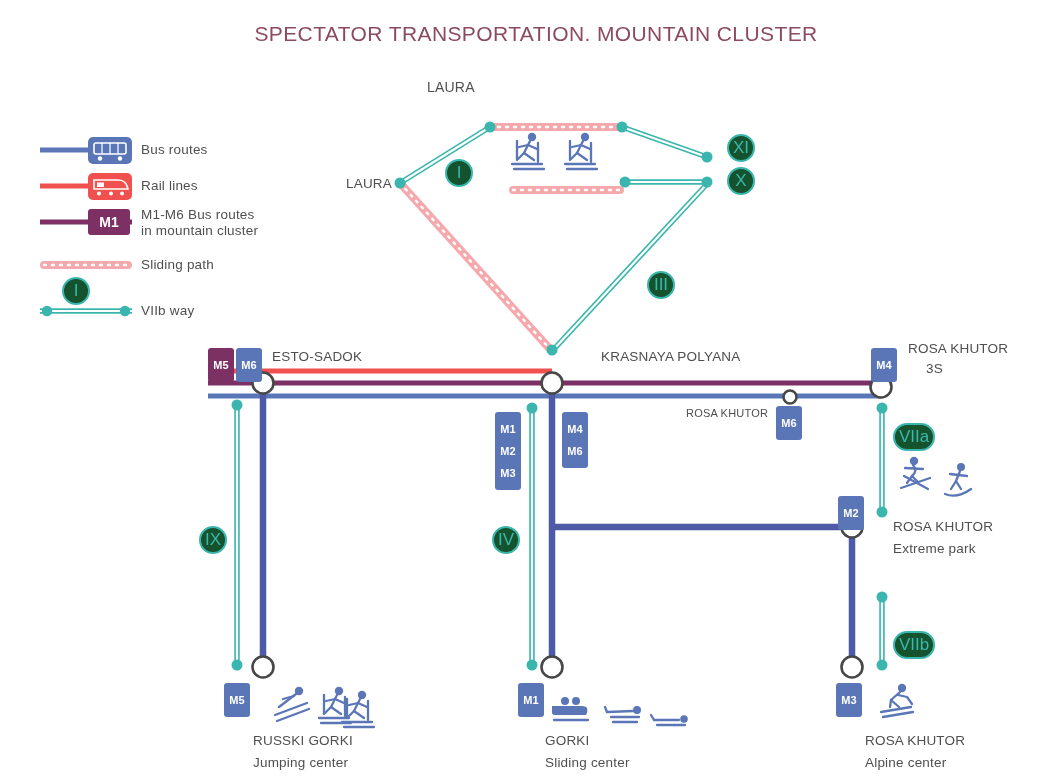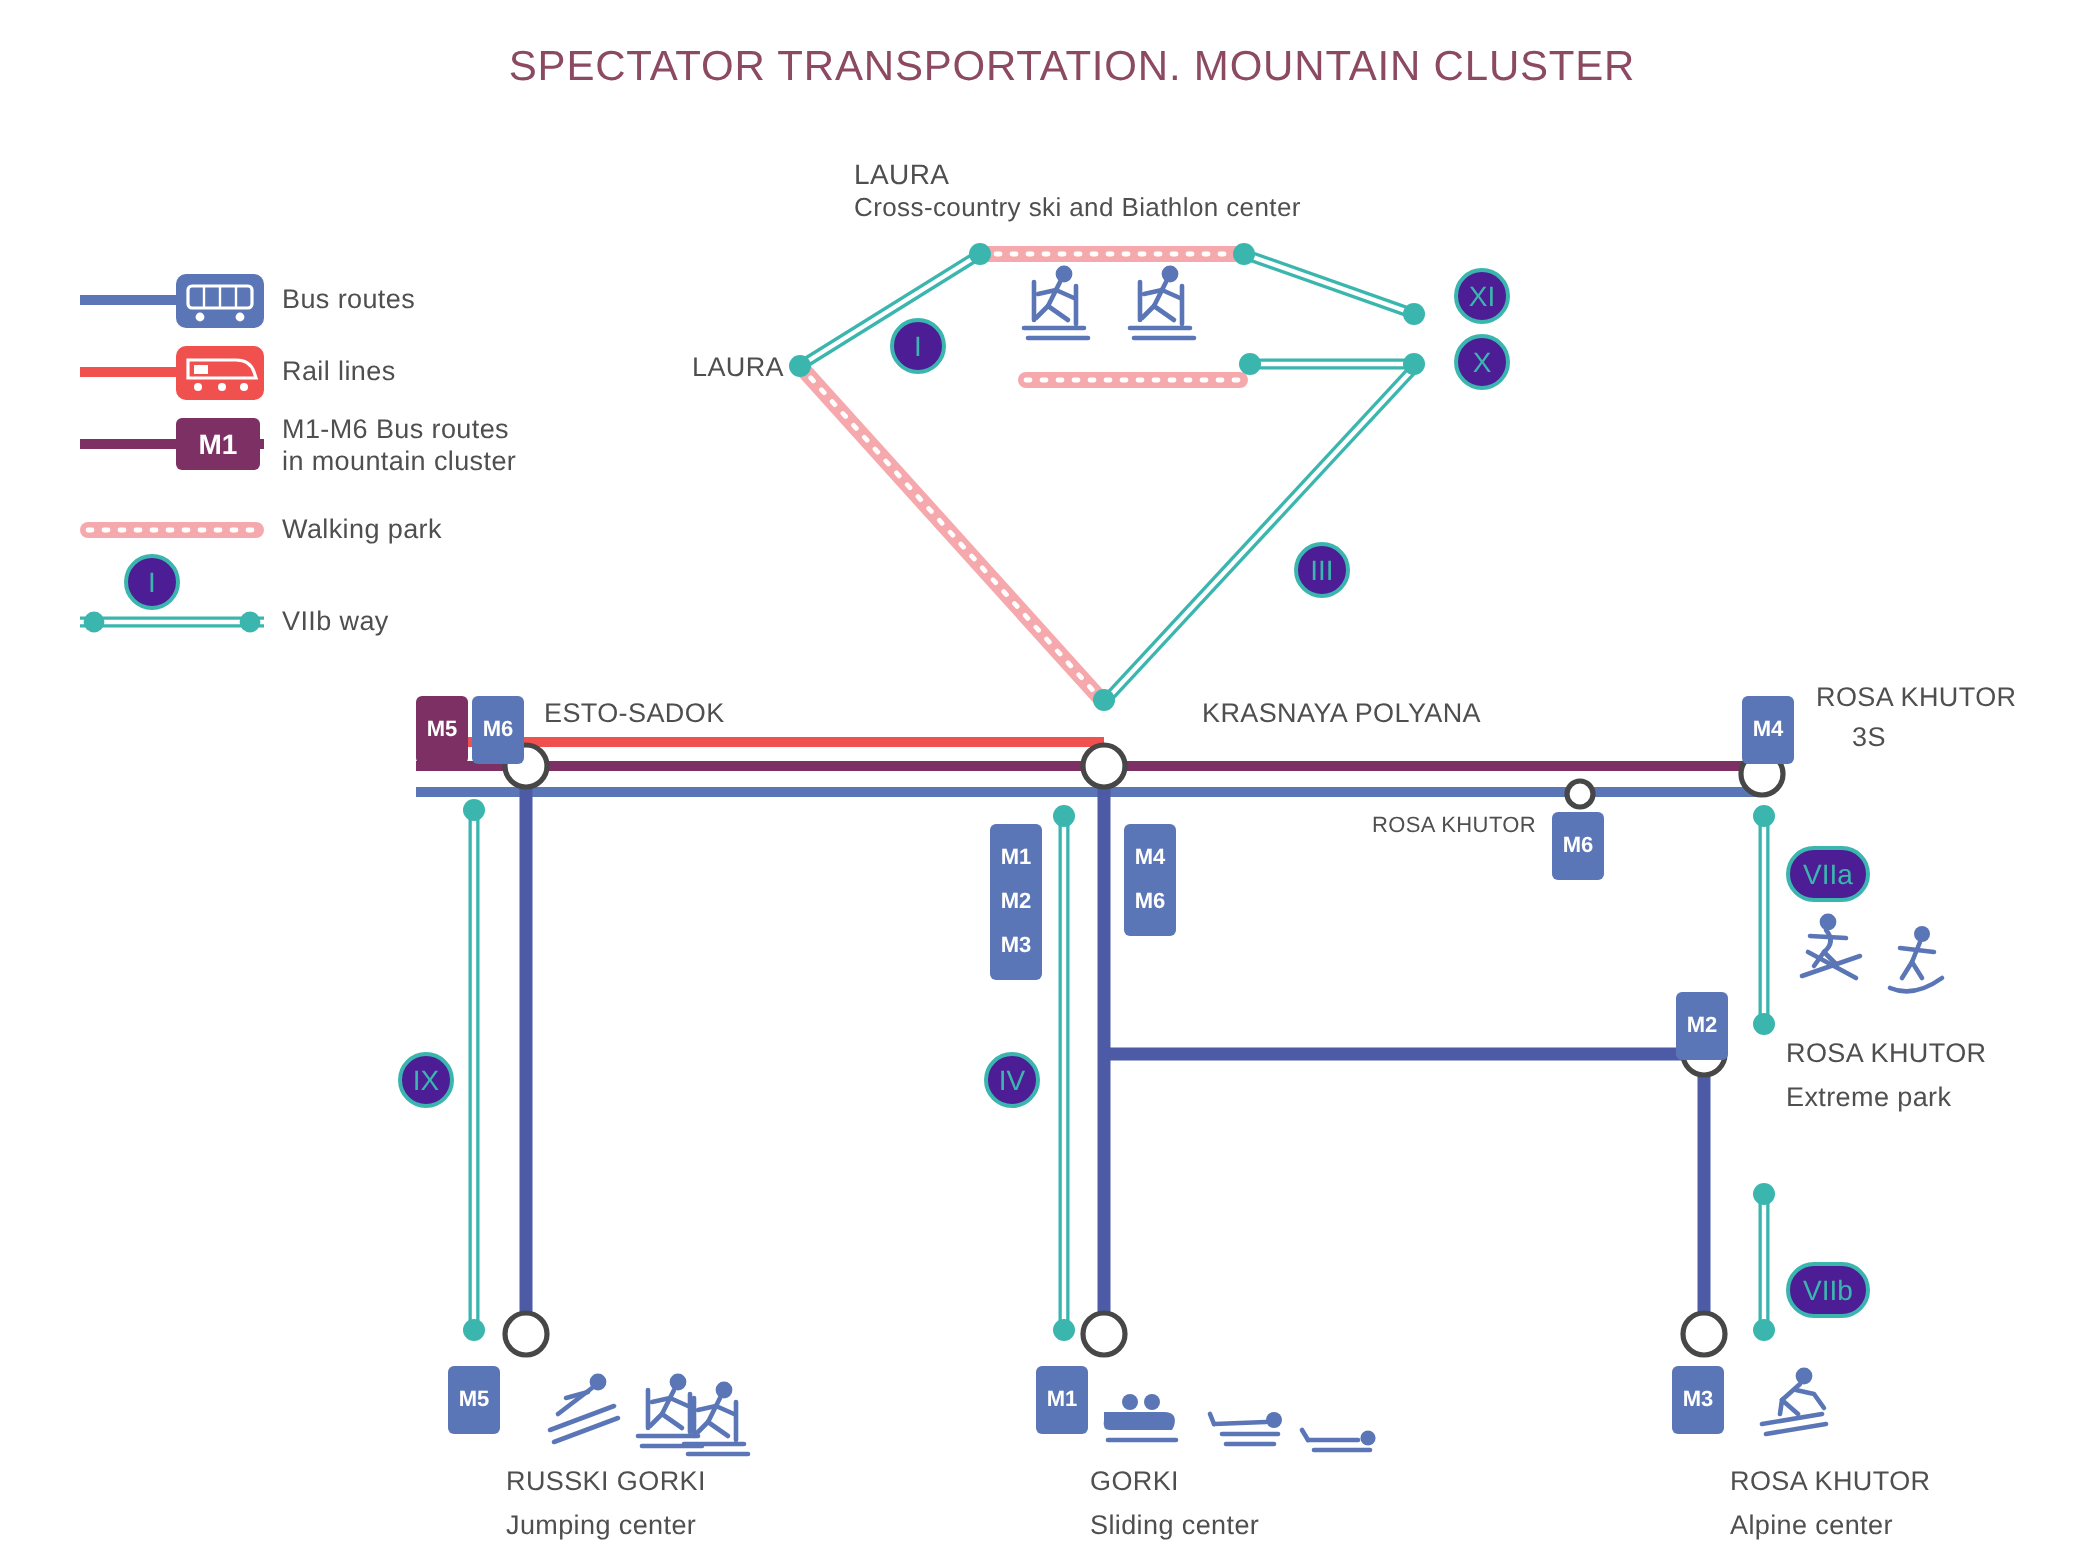--- a/index.html
+++ b/index.html
@@ -7,21 +7,21 @@
     --cable:#3bb6ae; --vert:#4d5aa5; --title:#8c4a62; --text:#4f4f4f;
   }
   body{margin:0;background:#fff;}
   .stage{position:relative;width:1044px;height:784px;font-family:"Liberation Sans",sans-serif;background:#fff;overflow:hidden;}
   .map{position:absolute;left:0;top:0;}
   .page-title{position:absolute;left:0;top:22px;width:100%;text-align:center;font-size:21px;letter-spacing:.4px;color:var(--title);padding-left:14px;}
   .lbl{position:absolute;font-size:13.5px;color:var(--text);letter-spacing:.2px;white-space:nowrap;}
   .sm{font-size:11px;}
   .badge{position:absolute;width:26px;height:34px;border-radius:3px;background:var(--bus);color:#fff;font-size:11px;font-weight:bold;display:flex;align-items:center;justify-content:center;}
   .badge.purple{background:var(--mroute);}
-  .rom{position:absolute;width:28px;height:28px;box-sizing:border-box;border:2px solid var(--cable);border-radius:14px;background:#4c1d95;color:var(--cable);font-size:14px;display:flex;align-items:center;justify-content:center;}
+  .rom{position:absolute;width:28px;height:28px;box-sizing:border-box;border:2px solid var(--cable);border-radius:14px;background:#14532d;color:var(--cable);font-size:17px;display:flex;align-items:center;justify-content:center;}
   .rom.pill{width:42px;text-align:right;}
   .st-bus{stroke:var(--bus);stroke-width:5;fill:none;}
   .st-rail{stroke:var(--rail);stroke-width:5;fill:none;}
   .st-m{stroke:var(--mroute);stroke-width:5;fill:none;}
   .st-vert{stroke:var(--vert);stroke-width:6.5;fill:none;}
   .st-walkbase{stroke:var(--walk);stroke-width:8;fill:none;stroke-linecap:round;}
   .st-walkdash{stroke:#fff;stroke-width:2.4;stroke-dasharray:2 6;fill:none;stroke-linecap:round;}
   .st-cbase{stroke:var(--cable);stroke-width:5.5;fill:none;}
   .st-cgap{stroke:#fff;stroke-width:2.2;fill:none;}
   .nodeC{fill:#fff;stroke:#474747;stroke-width:2.6;}
@@ -252,26 +252,25 @@
     </g>
   </svg>
 
   <div class="page-title">SPECTATOR TRANSPORTATION. MOUNTAIN CLUSTER</div>
 
   <div class="lbl" style="left:141px;top:142px">Bus routes</div>
   <div class="lbl" style="left:141px;top:178px">Rail lines</div>
   <div class="badge purple" style="left:88px;top:209px;width:42px;height:26px;font-size:14px">M1</div>
   <div class="lbl" style="left:141px;top:207px">M1-M6 Bus routes</div>
   <div class="lbl" style="left:141px;top:223px">in mountain cluster</div>
-  <div class="lbl" style="left:141px;top:257px">Walking park</div>
+  <div class="lbl" style="left:141px;top:257px">Sliding path</div>
   <div class="rom" style="left:62px;top:277px">I</div>
   <div class="lbl" style="left:141px;top:303px">VIIb way</div>
 
   <div class="lbl" style="left:427px;top:79px;font-size:14px">LAURA</div>
-  <div class="lbl" style="left:427px;top:96px;font-size:13px">Cross-country ski and Biathlon center</div>
   <div class="lbl" style="left:342px;top:176px;width:50px;text-align:right">LAURA</div>
   <div class="lbl" style="left:272px;top:349px">ESTO-SADOK</div>
   <div class="lbl" style="left:601px;top:349px">KRASNAYA POLYANA</div>
   <div class="lbl" style="left:908px;top:341px">ROSA KHUTOR</div>
   <div class="lbl" style="left:926px;top:361px">3S</div>
   <div class="lbl sm" style="left:686px;top:407px">ROSA KHUTOR</div>
   <div class="lbl" style="left:893px;top:519px">ROSA KHUTOR</div>
   <div class="lbl" style="left:893px;top:541px">Extreme park</div>
   <div class="lbl" style="left:253px;top:733px">RUSSKI GORKI</div>
   <div class="lbl" style="left:253px;top:755px">Jumping center</div>

